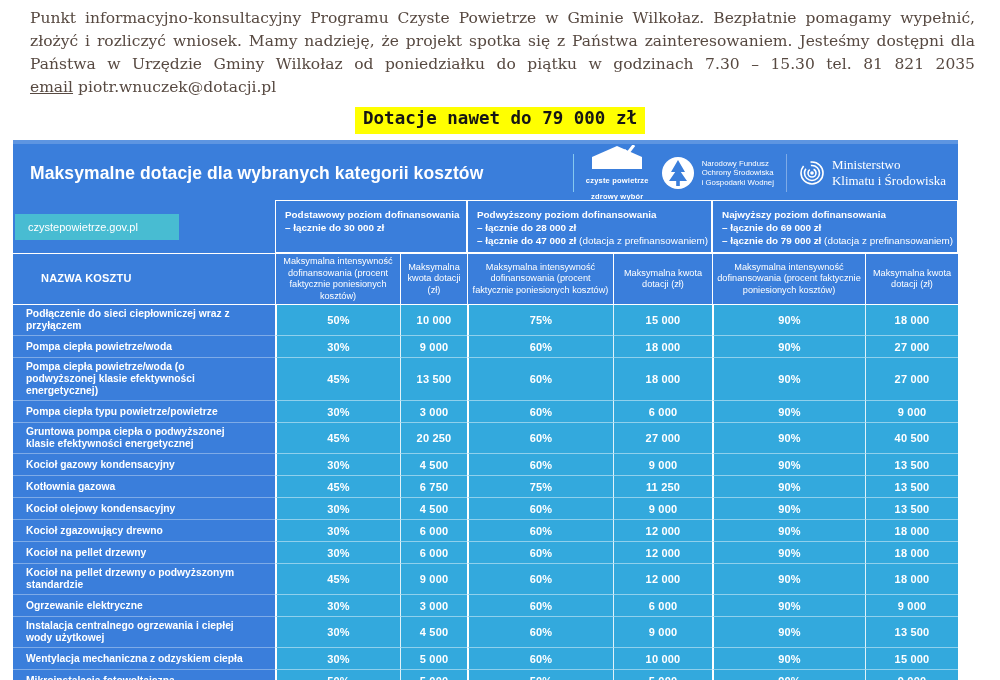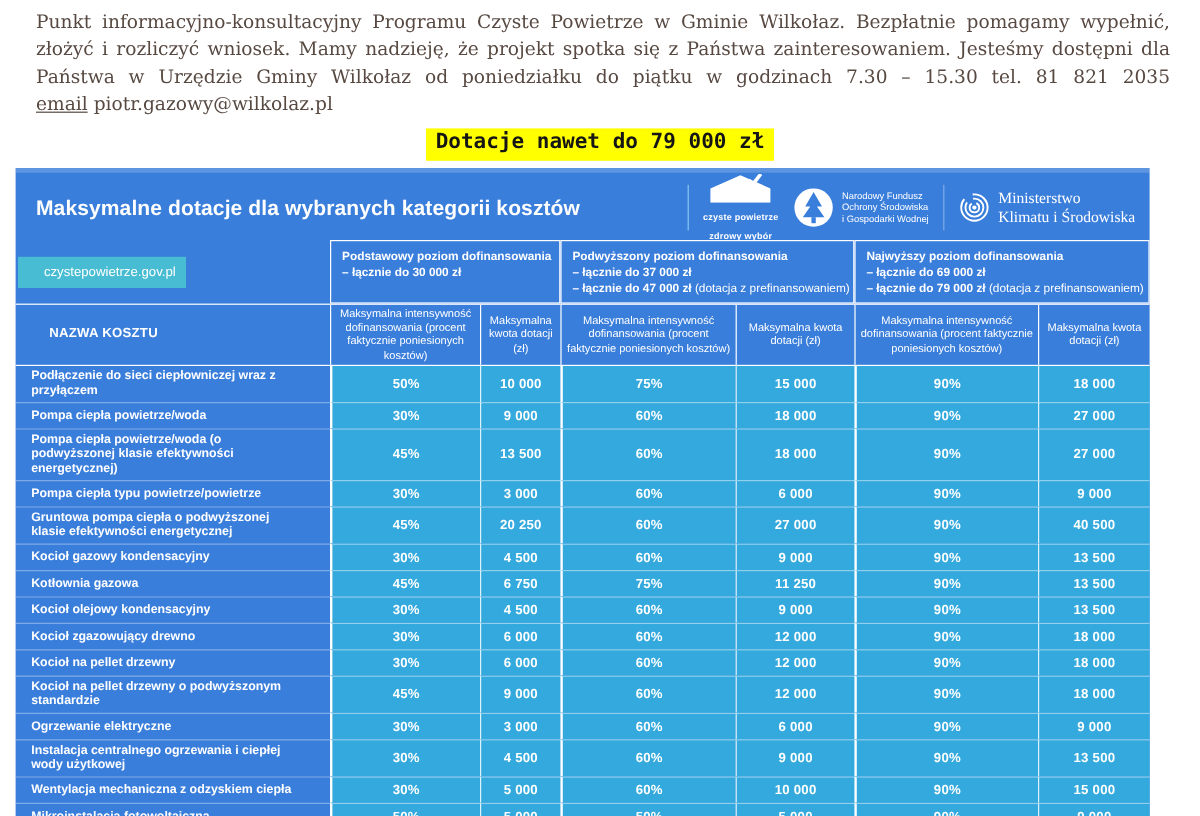--- a/index.html
+++ b/index.html
@@ -41,21 +41,21 @@
   .logo-house { display: flex; flex-direction: column; align-items: center; }
   .logo-house .l-line { font-size: 7.5px; font-weight: bold; line-height: 9px; letter-spacing: .2px; }
   .logo-small-text { font-size: 7.8px; line-height: 9.5px; }
   .logo-ministry-text { font-family: "Liberation Serif", serif; font-size: 13px; line-height: 16px; }
 
   
   .band-groups { display: grid; grid-template-columns: 262px 192px 245px 246px; height: 53px; }
   .gov-cell { display: flex; align-items: center; }
   .gov-box {
     margin-left: 2px; background: #48bcd2; color: #fff; font-size: 11px;
-    width: 140px; padding: 7px 0 7px 13px; cursor: pointer; text-align: center;
+    width: 164px; padding: 7px 0 7px 13px; cursor: pointer;
   }
   .gbox { border: 1px solid #fff; padding: 7px 0 0 9px; line-height: 13px; overflow: hidden; }
   .gtitle, .gsub { font-size: 9.9px; font-weight: bold; white-space: nowrap; }
   .gnote { font-weight: normal; }
 
   
   .band-sub { border-top: 1px solid #fff; border-bottom: 1px solid #fff; height: 52px; }
   .band-sub .shc { display: flex; align-items: center; justify-content: center; text-align: center;
                    font-size: 9.2px; line-height: 11.5px; padding: 2px 4px; }
   .band-sub .shc + .shc { border-left: 1px solid #fff; }
@@ -73,21 +73,21 @@
   .cell.asep { border-left: 1px solid rgba(255,255,255,.85); }
   .trow + .trow .cell { border-top: 1px solid rgba(255,255,255,.45); }
   .trow + .trow .cell.lbl { border-top: 1px solid rgba(255,255,255,.35); }
 </style>
 </head>
 <body>
 
 <div class="page">
 
   <p class="intro"><span>Punkt informacyjno-konsultacyjny Programu Czyste Powietrze w Gminie Wilkołaz. Bezpłatnie pomagamy wypełnić, złożyć i rozliczyć wniosek. Mamy nadzieję, że projekt spotka się z Państwa zainteresowaniem. Jesteśmy dostępni dla Państwa w Urzędzie Gminy Wilkołaz od poniedziałku do piątku w godzinach 7.30 – 15.30 tel. 81 821 2035</span>
-    <a class="email-link">email</a><span>piotr.gazowy@wilkolaz.pl</span></p>
+    <a class="email-link">email</a><span>piotr.wnuczek@dotacji.pl</span></p>
 
   <div class="highlight-row">
     <span class="highlight">Dotacje nawet do 79 000 zł</span>
   </div>
 
   <div class="poster">
 
     <div class="hdr">
       <div class="hdr-title">
         <div>Maksymalne dotacje dla wybranych kategorii kosztów</div>
@@ -139,21 +139,21 @@
     <div class="band-groups">
       <div class="gov-cell">
         <div class="gov-box">czystepowietrze.gov.pl</div>
       </div>
       <div class="gbox">
         <div class="gtitle">Podstawowy poziom dofinansowania</div>
         <div class="gsub">– łącznie do 30 000 zł</div>
       </div>
       <div class="gbox">
         <div class="gtitle">Podwyższony poziom dofinansowania</div>
-        <div class="gsub">– łącznie do 37 000 zł</div>
+        <div class="gsub">– łącznie do 28 000 zł</div>
         <div class="gsub"><span>– łącznie do 47 000 zł</span><span class="gnote"> (dotacja z prefinansowaniem)</span></div>
       </div>
       <div class="gbox">
         <div class="gtitle">Najwyższy poziom dofinansowania</div>
         <div class="gsub">– łącznie do 69 000 zł</div>
         <div class="gsub"><span>– łącznie do 79 000 zł</span><span class="gnote"> (dotacja z prefinansowaniem)</span></div>
       </div>
     </div>
 
     <div class="cols band-sub">

